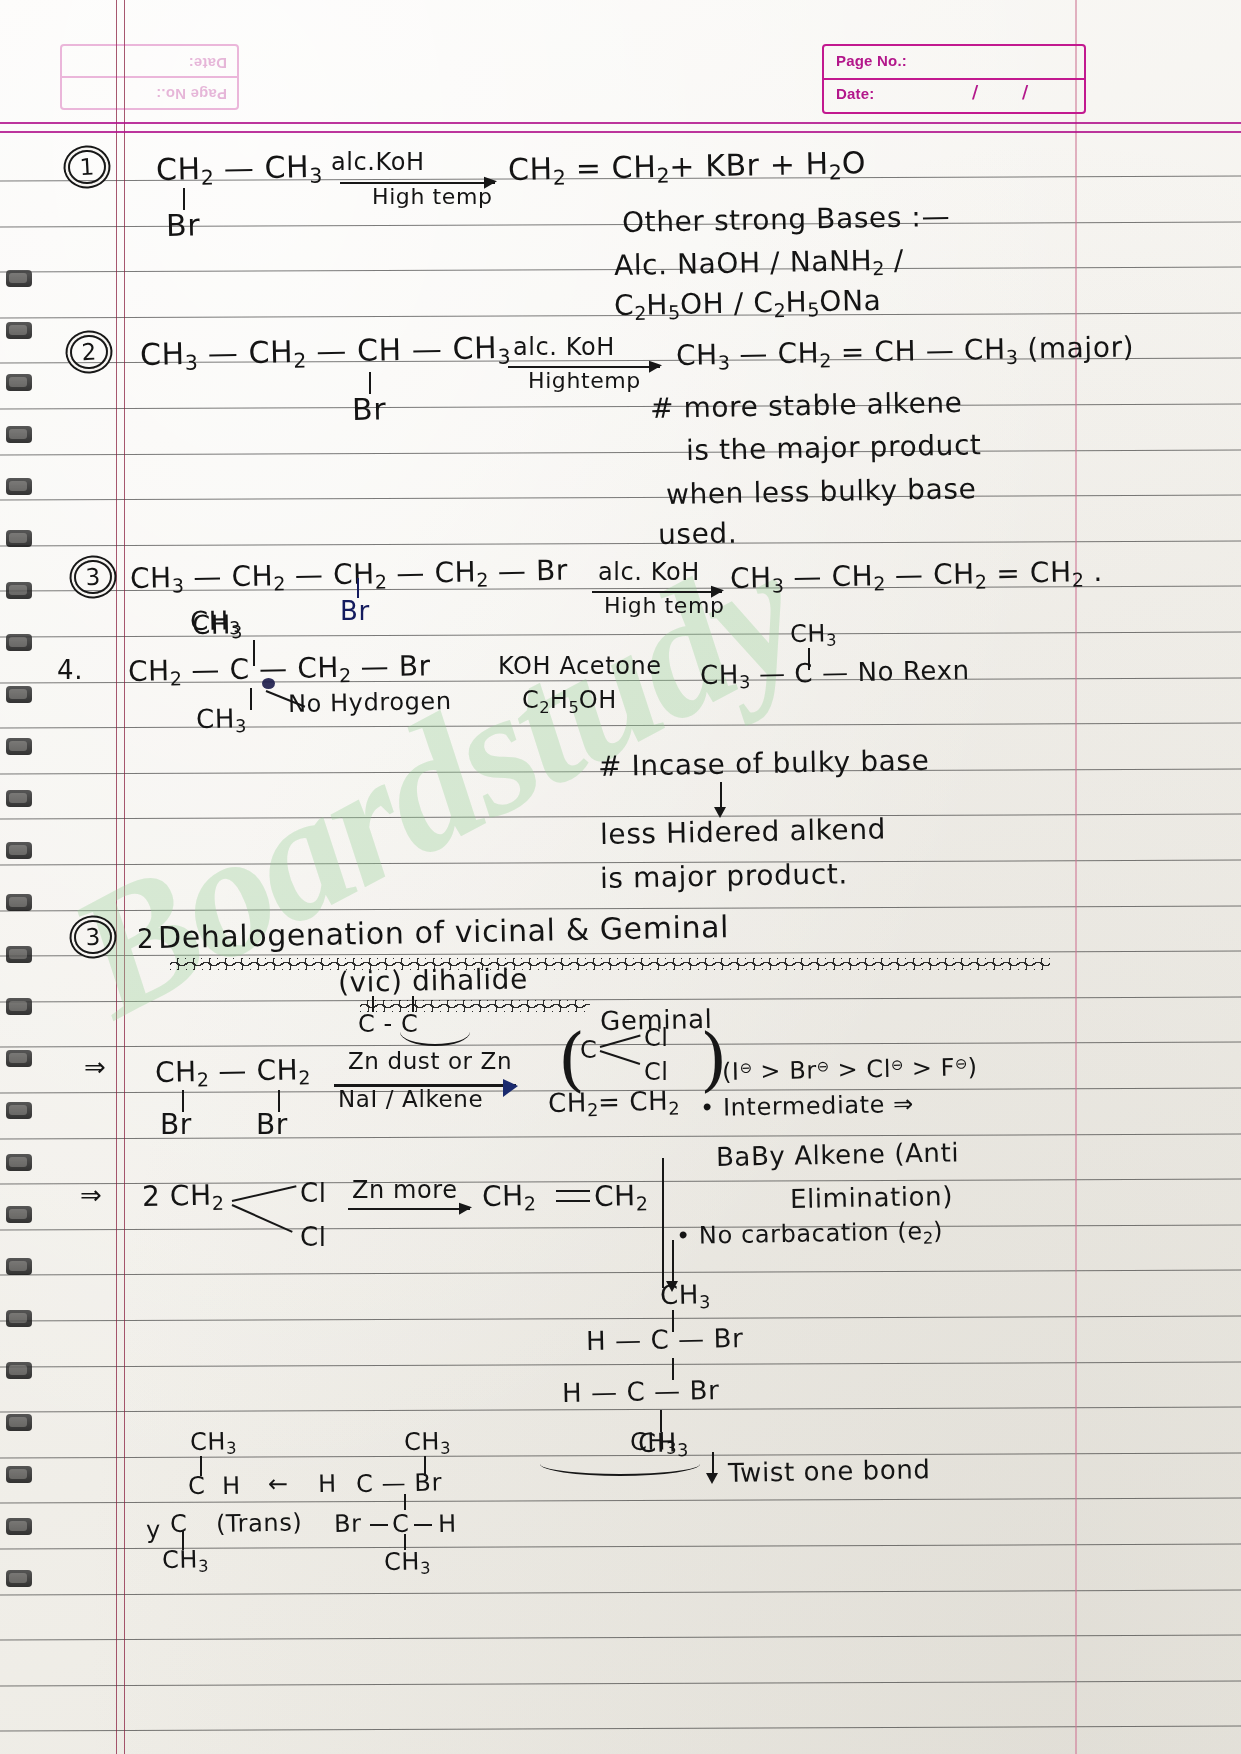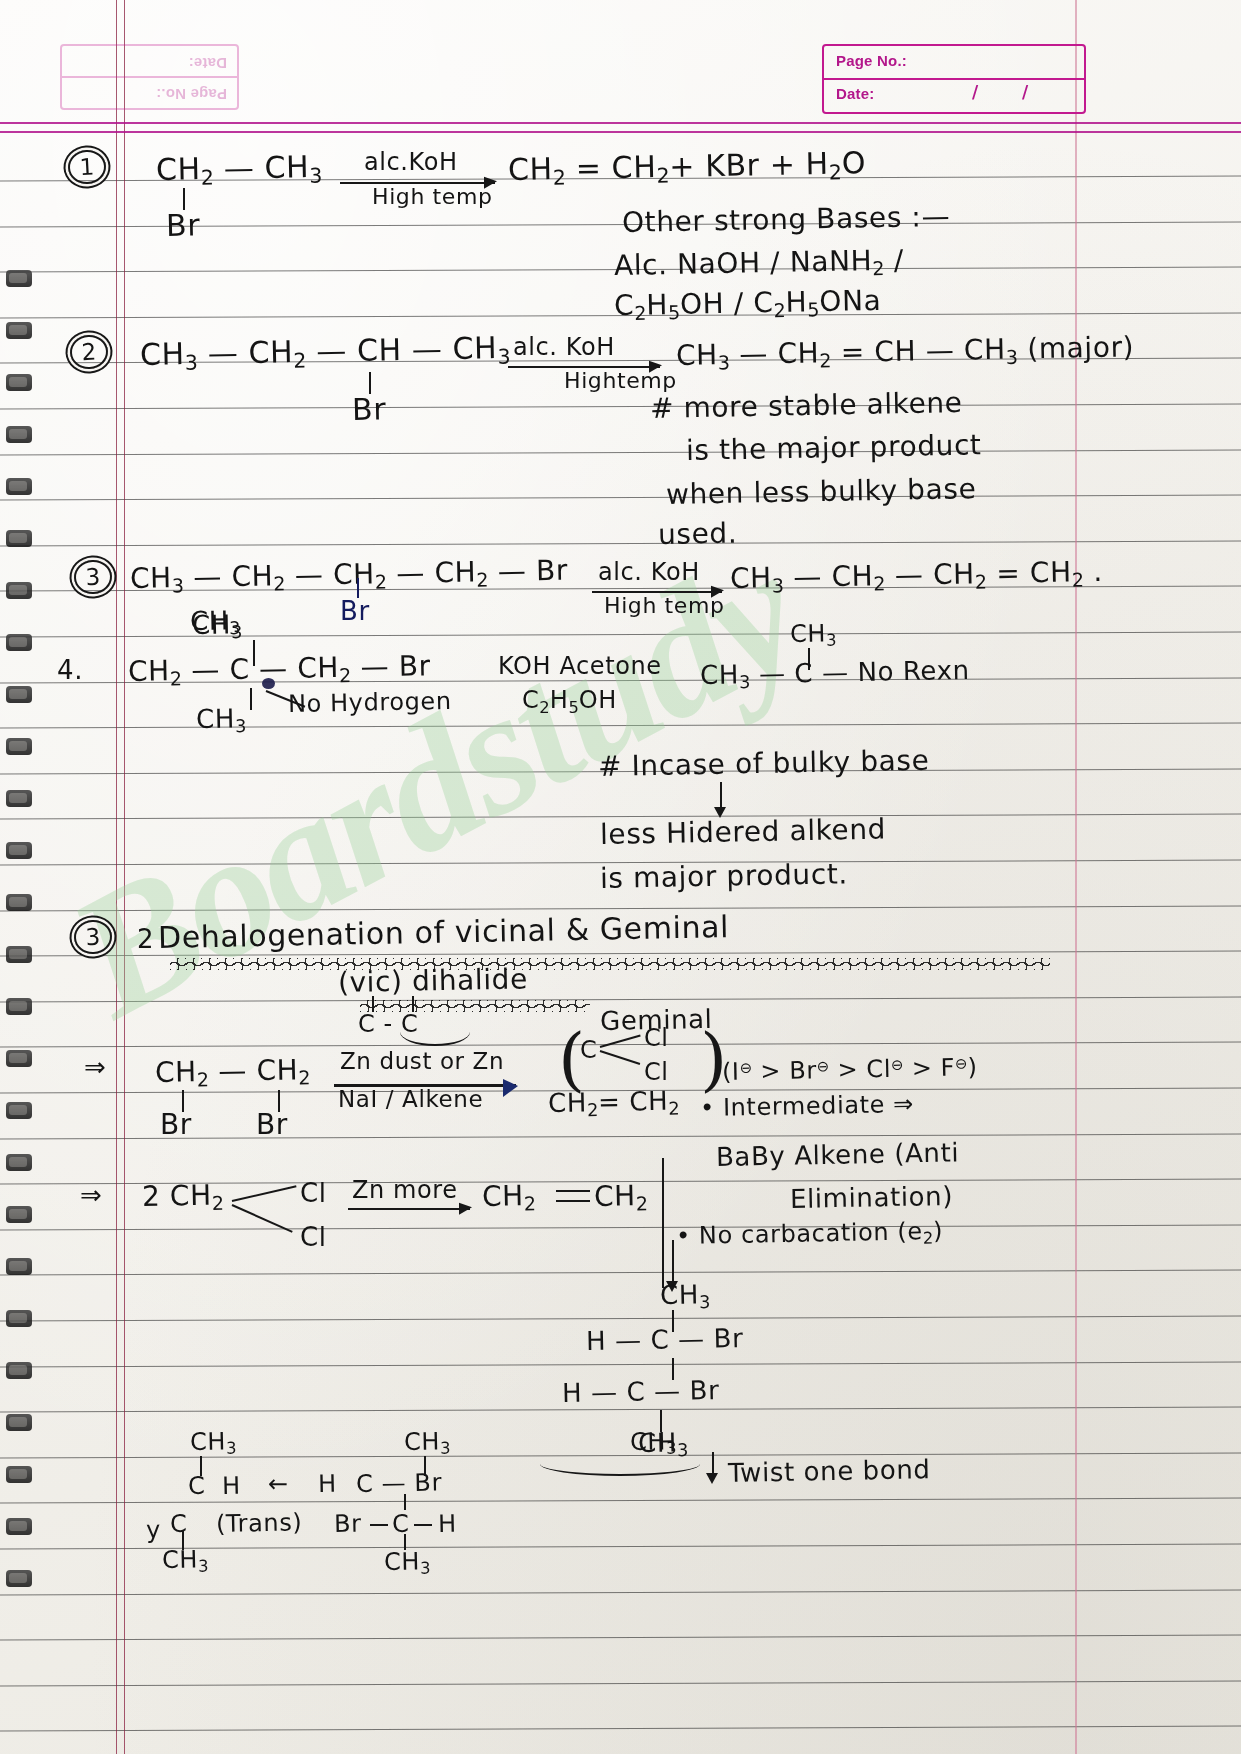--- a/index.html
+++ b/index.html
@@ -203,36 +203,36 @@
     <div class="hdr-slash" style="left:148px;top:36px;">/</div>
     <div class="hdr-slash" style="left:198px;top:36px;">/</div>
   </div>
 
   <div class="wm">Boardstudy</div>
 
   <div class="circnum dbl" style="left:68px;top:150px;">1</div>
   <div class="hw s30 tilt1" style="left:156px;top:152px;"><span>CH<sub>2</sub> — CH<sub>3</sub></span></div>
   <div class="bond" style="left:183px;top:188px;height:22px;"></div>
   <div class="hw s30 tilt1" style="left:166px;top:208px;">Br</div>
-  <div class="hw s24" style="left:364px;top:148px;text-align:center;">alc.KoH</div>
+  <div class="hw s24" style="left:331px;top:148px;text-align:center;">alc.KoH</div>
   <div class="arrow" style="left:340px;top:182px;width:155px;"></div>
   <div class="hw s22" style="left:372px;top:184px;">High temp</div>
   <div class="hw s30 tilt1" style="left:508px;top:152px;"><span>CH<sub>2</sub> = CH<sub>2</sub>+ KBr + H<sub>2</sub>O</span></div>
 
   <div class="hw s28 tilt1" style="left:622px;top:206px;">Other strong Bases :—</div>
   <div class="hw s28 tilt1" style="left:614px;top:249px;"><span>Alc. NaOH / NaNH<sub>2</sub> /</span></div>
   <div class="hw s28 tilt1" style="left:614px;top:289px;"><span>C<sub>2</sub>H<sub>5</sub>OH / C<sub>2</sub>H<sub>5</sub>ONa</span></div>
 
   <div class="circnum dbl" style="left:70px;top:335px;">2</div>
   <div class="hw s30 tilt1" style="left:140px;top:337px;"><span>CH<sub>3</sub> — CH<sub>2</sub> — CH — CH<sub>3</sub></span></div>
   <div class="bond" style="left:369px;top:372px;height:22px;"></div>
   <div class="hw s30 tilt1" style="left:352px;top:392px;">Br</div>
   <div class="hw s24" style="left:513px;top:333px;">alc. KoH</div>
   <div class="arrow" style="left:508px;top:366px;width:152px;"></div>
-  <div class="hw s22" style="left:528px;top:368px;margin-left:36px;">Hightemp</div>
+  <div class="hw s22" style="left:528px;top:368px;">Hightemp</div>
   <div class="hw s28 tilt1" style="left:676px;top:339px;"><span>CH<sub>3</sub> — CH<sub>2</sub> = CH — CH<sub>3</sub> (major)</span></div>
 
   <div class="hw s28 tilt1" style="left:650px;top:392px;"># more stable alkene</div>
   <div class="hw s28 tilt1" style="left:686px;top:434px;">is the major product</div>
   <div class="hw s28 tilt1" style="left:666px;top:478px;">when less bulky base</div>
   <div class="hw s28 tilt1" style="left:658px;top:518px;">used.</div>
 
   <div class="circnum dbl" style="left:74px;top:560px;">3</div>
   <div class="hw s28 tilt1" style="left:130px;top:562px;"><span>CH<sub>3</sub> — CH<sub>2</sub> — CH<sub>2</sub> — CH<sub>2</sub> — Br</span></div>
   <div class="hw s26 tilt1" style="left:190px;top:606px;">CH<sub>3</sub></div>
@@ -284,21 +284,21 @@
   <div class="hw s24" style="left:644px;top:1024px;">Cl</div>
   <div class="hw s24" style="left:644px;top:1058px;">Cl</div>
   <div class="hw s24 tilt1" style="left:722px;top:1058px;">(I<sup>⊖</sup> &gt; Br<sup>⊖</sup> &gt; Cl<sup>⊖</sup> &gt; F<sup>⊖</sup>)</div>
 
   <div class="hw s26" style="left:84px;top:1052px;">⇒</div>
   <div class="hw s28 tilt1" style="left:155px;top:1056px;"><span>CH<sub>2</sub> — CH<sub>2</sub></span></div>
   <div class="bond" style="left:182px;top:1090px;height:22px;"></div>
   <div class="bond" style="left:278px;top:1090px;height:22px;"></div>
   <div class="hw s28" style="left:160px;top:1108px;">Br</div>
   <div class="hw s28" style="left:256px;top:1108px;">Br</div>
-  <div class="hw s23" style="left:340px;top:1048px;text-align:center;">Zn dust or Zn</div>
+  <div class="hw s23" style="left:348px;top:1048px;text-align:center;">Zn dust or Zn</div>
   <div class="arrow thick tri" style="left:334px;top:1084px;width:182px;"></div>
   <div class="hw s23" style="left:338px;top:1086px;">NaI / Alkene</div>
   <div class="hw s26 tilt1" style="left:548px;top:1088px;"><span>CH<sub>2</sub>= CH<sub>2</sub></span></div>
   <div class="hw s24 tilt1" style="left:700px;top:1094px;">• Intermediate ⇒</div>
   <div class="hw s26 tilt1" style="left:716px;top:1142px;">BaBy Alkene (Anti</div>
   <div class="hw s26 tilt1" style="left:790px;top:1184px;">Elimination)</div>
   <div class="hw s24 tilt1" style="left:676px;top:1222px;">• No carbacation (e<sub>2</sub>)</div>
 
   <div class="hw s26" style="left:80px;top:1180px;">⇒</div>
   <div class="hw s28 tilt1" style="left:142px;top:1180px;">2 CH<sub>2</sub></div>

